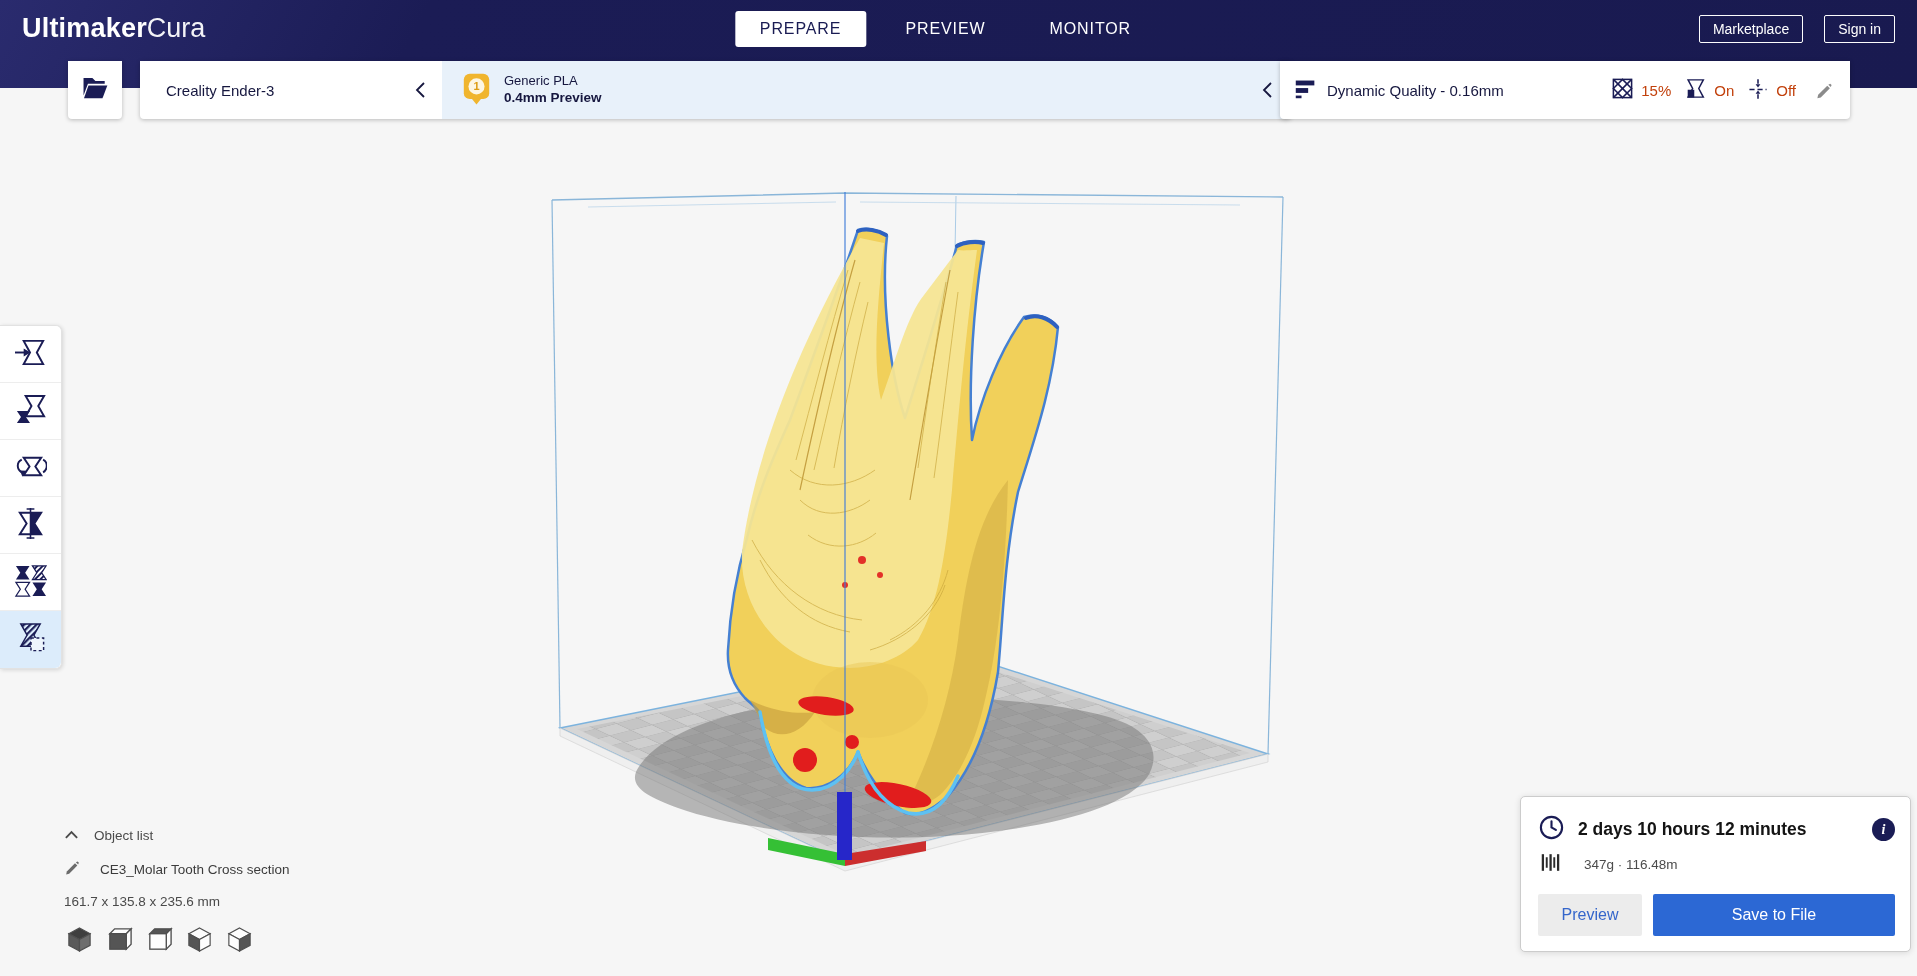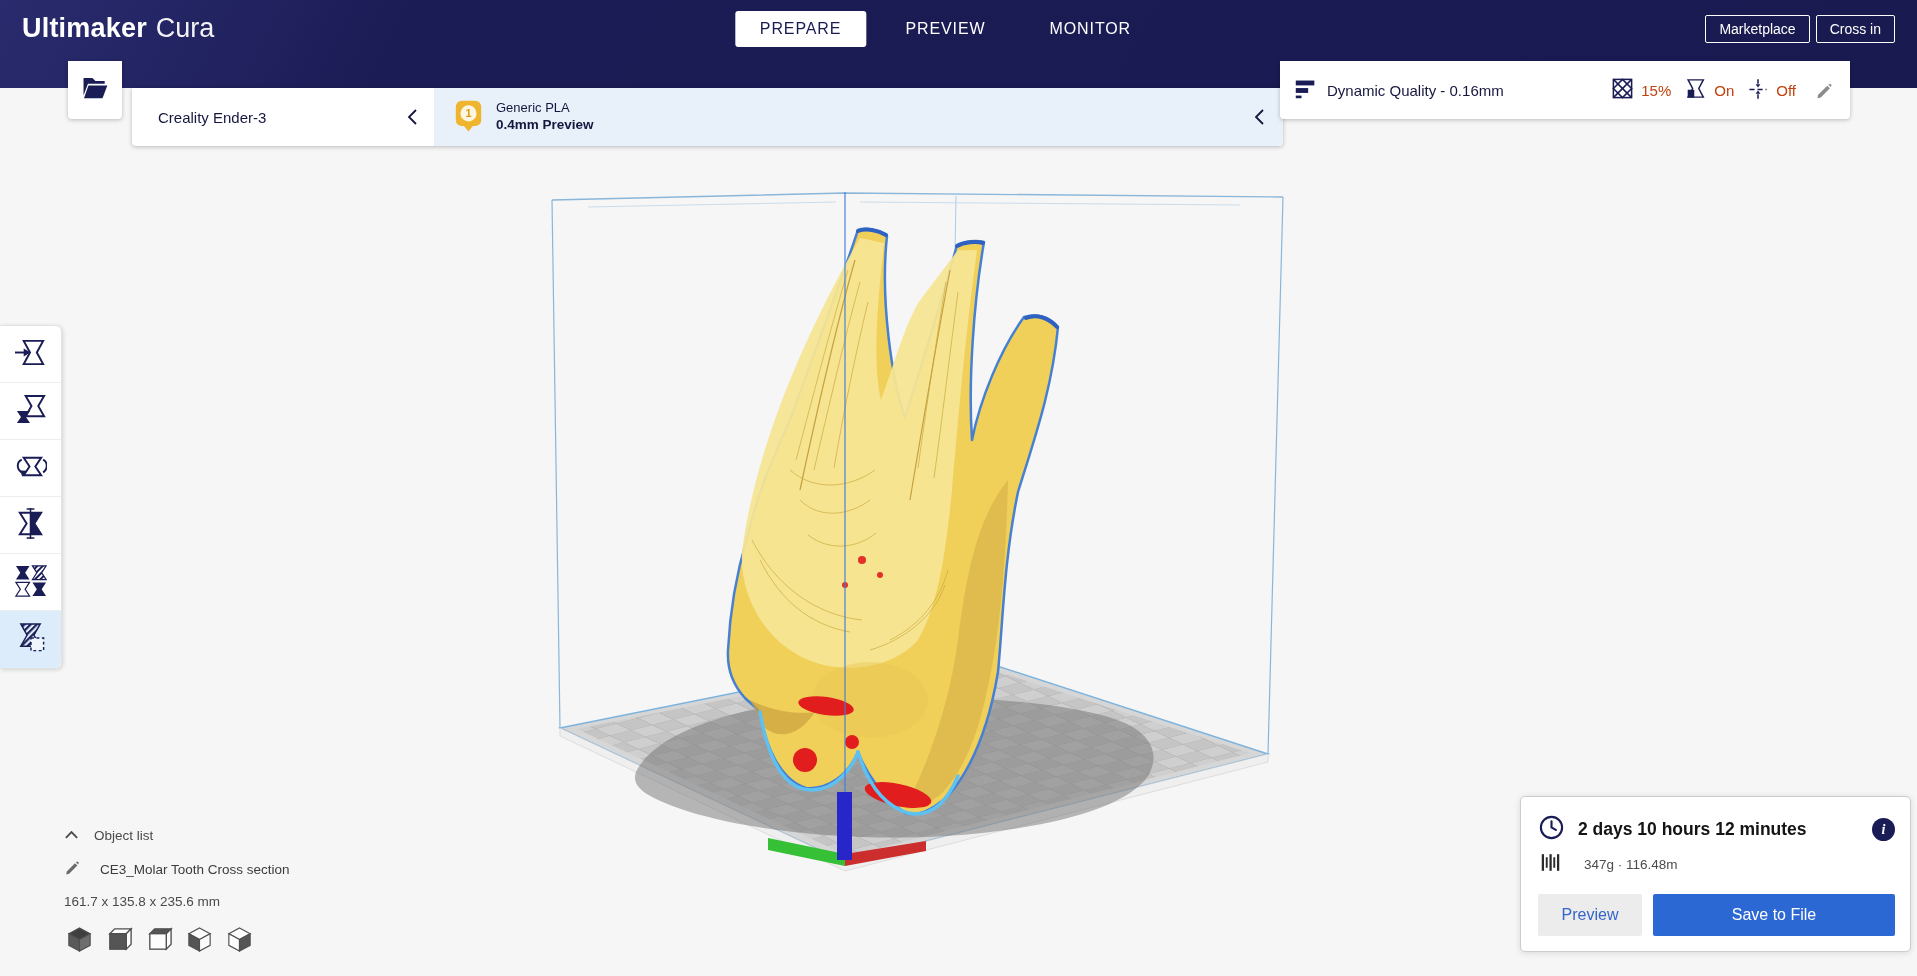--- a/index.html
+++ b/index.html
@@ -9,36 +9,36 @@
 
   
   #scene { position:absolute; inset:0; z-index:1; }
 
   
   #topbar { position:absolute; top:0; left:0; width:100%; height:88px; z-index:2;
             background:linear-gradient(118deg,#2a2b6e 0%,#1b1c55 22%,#191a50 100%); }
   #topbar-row { position:relative; height:57px; display:flex; align-items:center; padding:0 22px; }
   #logo { display:flex; align-items:center; color:#fff; font-size:27px; cursor:default; }
   #logo .b { font-weight:700; letter-spacing:.2px; }
-  #logo .l { font-weight:300; margin-left:9px; opacity:.95; }
+  #logo .l { font-weight:300; opacity:.95; }
   #stage-tabs { position:absolute; left:50%; transform:translateX(-53%); top:0; height:57px;
                 display:flex; align-items:center; }
   .stage-tab { padding:9px 25px; margin:0 7px; font-size:16px; font-weight:400; letter-spacing:.9px;
                color:#fff; cursor:pointer; border-radius:3px; }
   .stage-tab.active { background:#fff; color:#191b53; }
-  #topbar-actions { margin-left:auto; display:flex; gap:6px; }
+  #topbar-actions { margin-left:auto; display:flex; gap:21px; }
   .tb-btn { background:transparent; border:1px solid #fdfdfd; color:#fff; font-size:14px;
             padding:5px 13px; border-radius:2px; cursor:pointer; font-family:inherit; }
 
   
   .card { position:absolute; top:61px; height:58px; background:#fff; z-index:3;
           border-radius:0 0 4px 4px; box-shadow:0 1px 4px rgba(0,0,0,.25);
           display:flex; align-items:center; }
   #folder-card { left:68px; width:54px; justify-content:center; cursor:pointer; }
-  #machine-card { left:132px; width:1151px; padding:0;margin-top:27px; }
+  #machine-card { left:140px; width:1151px; padding:0; }
   #printer-section { width:302px; height:100%; display:flex; align-items:center;
                      padding:0 16px 0 26px; cursor:pointer; }
   #printer-section .name { font-size:15px; color:#16173f; }
   .chev { margin-left:auto; display:flex; align-items:center; }
   #material-section { flex:1; height:100%; background:#e8f1fa; display:flex; align-items:center;
                       padding:0 18px 0 20px; cursor:pointer; border-radius:0 0 4px 0; }
   #material-text { margin-left:13px; line-height:1.25; }
   #material-text .m1 { font-size:13px; color:#16173f; }
   #material-text .m2 { font-size:13.5px; font-weight:700; color:#16173f; }
   #settings-card { left:1280px; width:570px; padding:0 16px 0 14px; cursor:pointer; }
@@ -206,21 +206,21 @@
         <span class="b">Ultimaker</span>
         <span class="l">Cura</span>
       </div>
       <nav id="stage-tabs">
         <div class="stage-tab active">PREPARE</div>
         <div class="stage-tab">PREVIEW</div>
         <div class="stage-tab">MONITOR</div>
       </nav>
       <div id="topbar-actions">
         <button class="tb-btn">Marketplace</button>
-        <button class="tb-btn">Cross in</button>
+        <button class="tb-btn">Sign in</button>
       </div>
     </div>
   </header>
 
   <div class="card" id="folder-card">
     <span>
       <svg width="30" height="27" viewBox="0 0 34 30">
         <path d="M4,3 L14,3 L17.5,6.5 L28,6.5 L28,9.5 L9,9.5 L4,23 Z" fill="#1a1c55"></path>
         <path d="M9.6,11.5 L31,11.5 L25.5,26 L4.5,26 Z" fill="#1a1c55"></path>
       </svg>

